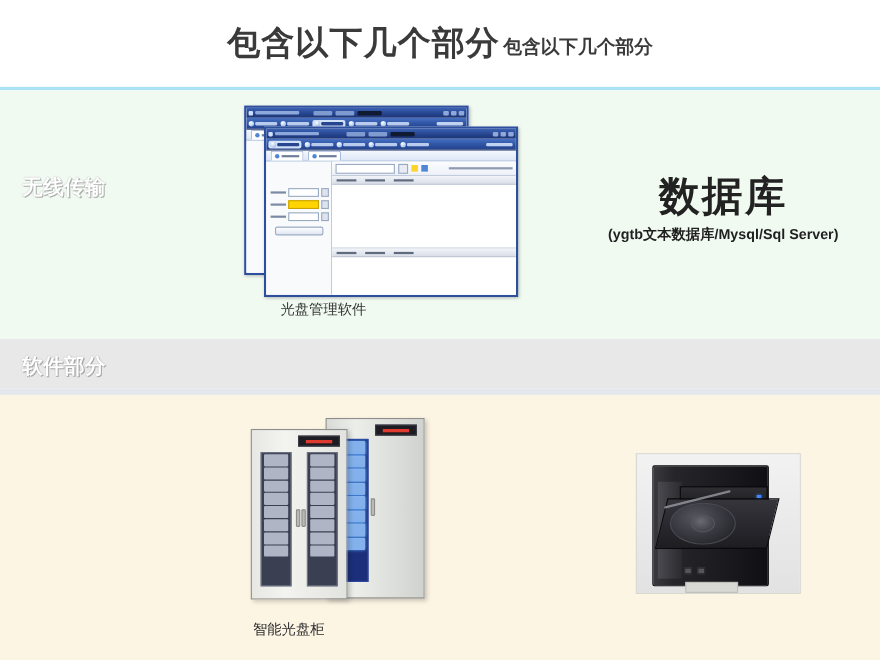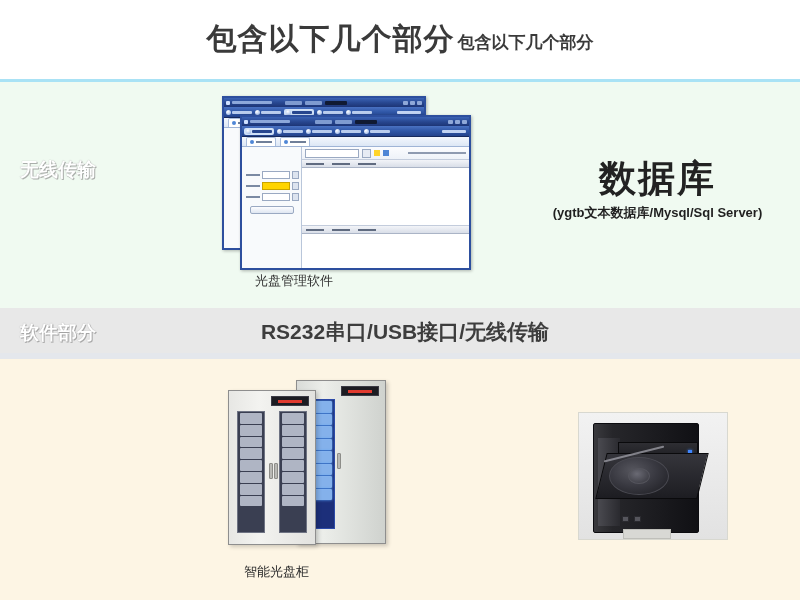--- a/index.html
+++ b/index.html
@@ -73,21 +73,21 @@
     text-align:center;font-size:21px;font-weight:bold;color:#3d3d3d;
     white-space:nowrap;
   }
 
   
   .caption{
     position:absolute;font-size:13px;font-weight:normal;color:#2b2b2b;
     white-space:nowrap;
   }
   .cap-soft{left:255px;top:272px;width:150px;color:#333;}
-  .cap-cab{left:244px;top:563px;width:130px;}
+  .cap-cab{left:230px;top:563px;width:130px;}
   .cap-tray{left:395px;top:563px;width:160px;}
   .cap-pc{left:575px;top:563px;width:160px;}
 
   
   .sw-wrap{position:absolute;left:222px;top:96px;width:245px;height:170px;}
   .win{
     position:absolute;
     background:#e9eef5;
     border:2px solid #2d4f9e;
     box-shadow:1px 1px 3px rgba(0,0,0,.28);
@@ -453,21 +453,20 @@
   <div class="caption cap-soft">光盘管理软件</div>
 
   <div class="db-block">
     <div class="db-title">数据库</div>
     <div class="db-sub">(ygtb文本数据库/Mysql/Sql Server)</div>
   </div>
 
   <div class="band band-connect"></div>
   <div class="band-connect-edge"></div>
   <div class="row-label connect">软件部分</div>
-  <div class="connect-text">RS232串口/USB接口/无线传输</div>
 
   <div class="band band-hardware"></div>
 
   <div class="cab-wrap">
     <div class="cab cab-b">
       <div class="cab-panel">
           <i></i>
         </div>
       <div class="glass blue" style="left:6px;top:18px;width:30px;height:128px;">
         <div class="shelf"></div>

